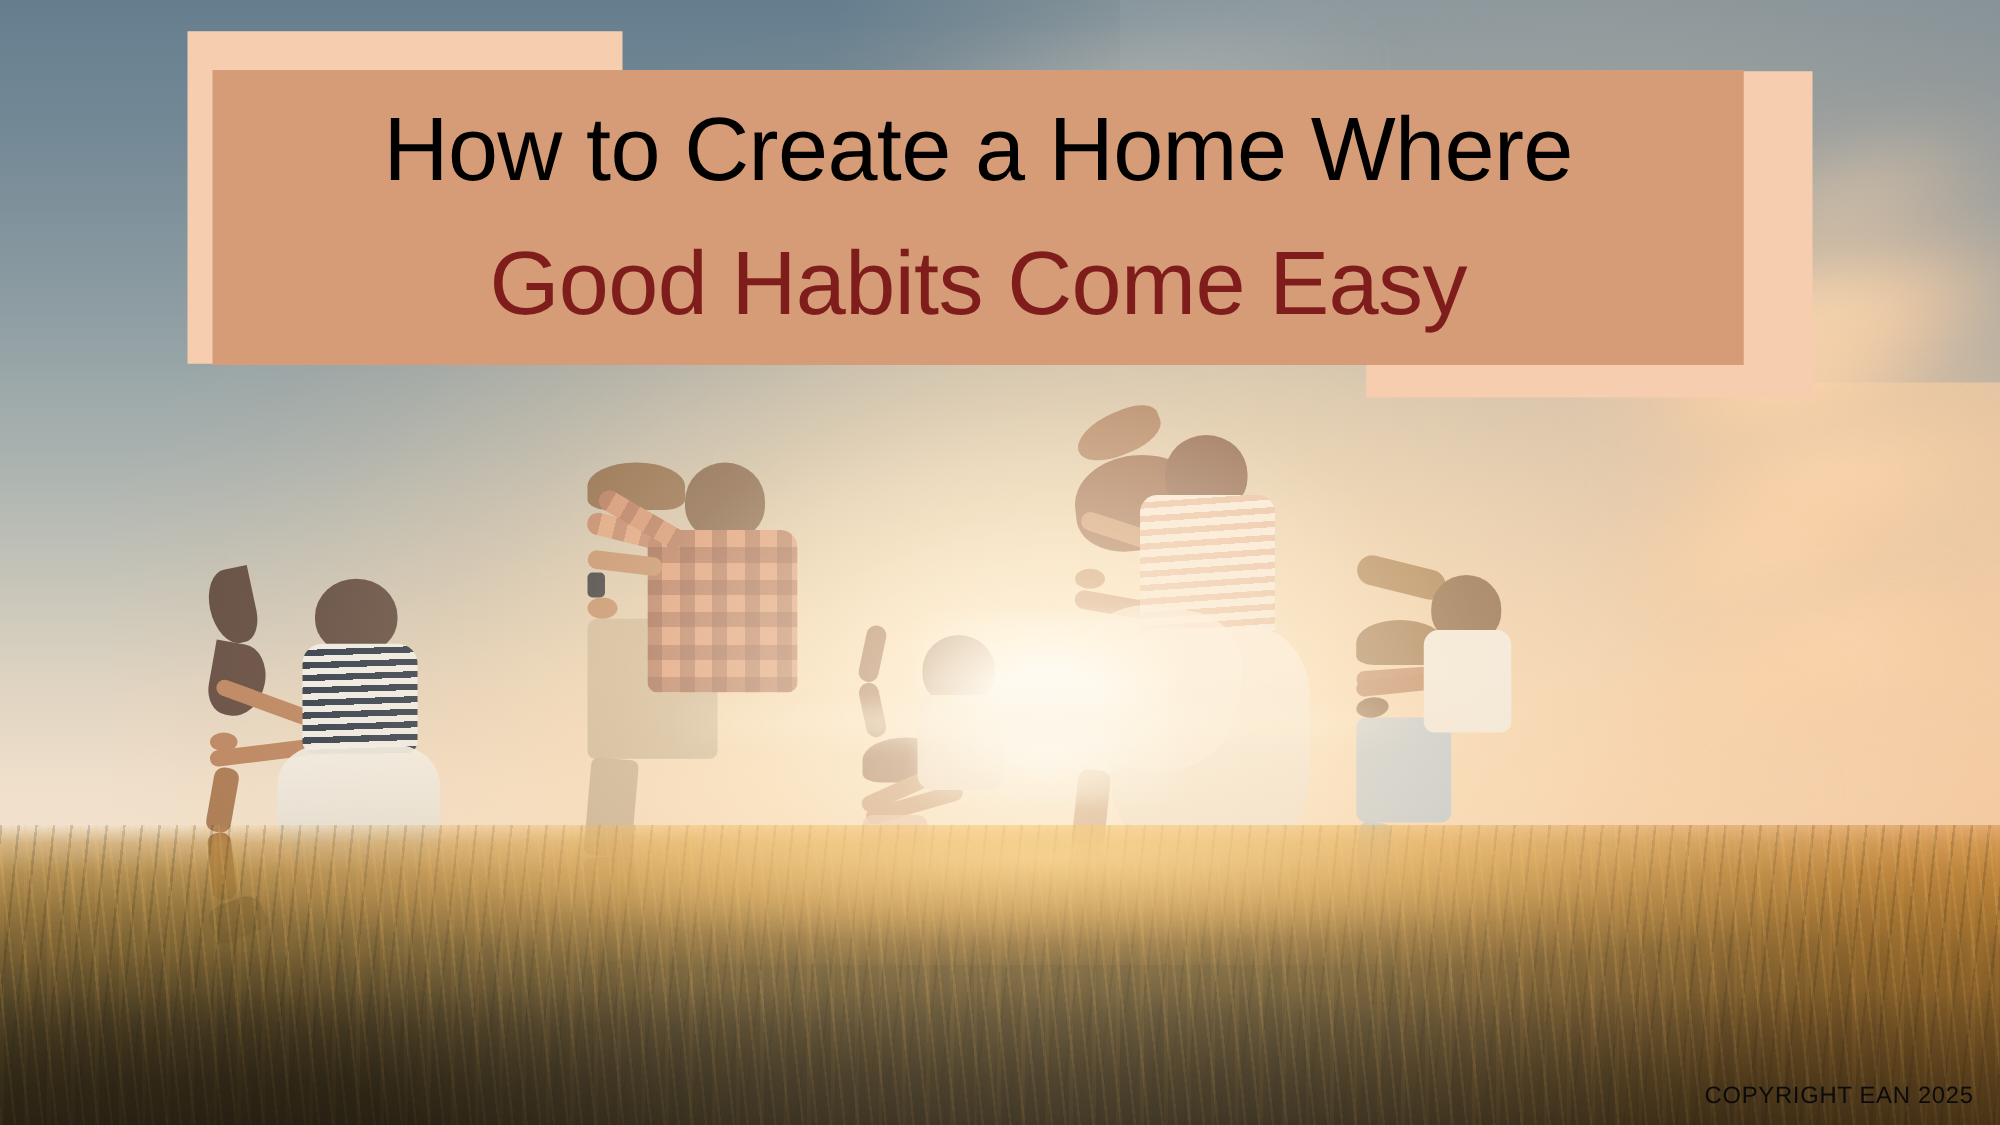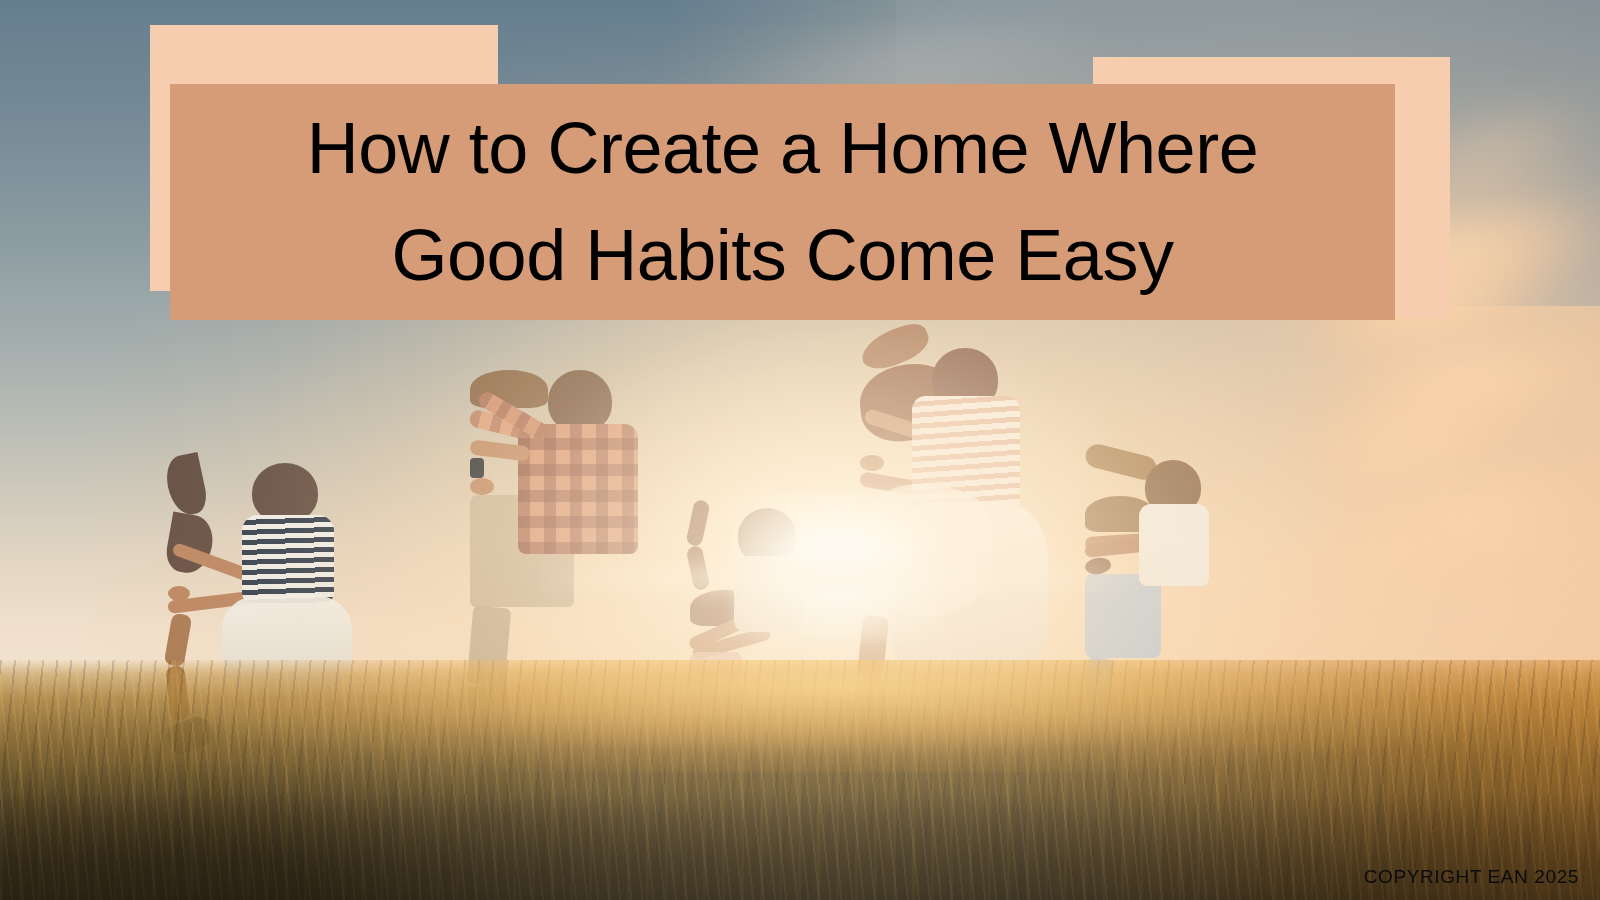--- a/index.html
+++ b/index.html
@@ -351,21 +351,21 @@
     left:150px; top:25px; width:348px; height:266px;
   }
   .banner-accent-right {
     position:absolute;
     left:1093px; top:57px; width:357px; height:261px;
   }
   .banner-main {
     position:absolute;
     left:170px; top:56px; width:1225px; height:236px;
     display:flex; flex-direction:column;
-    align-items:center; justify-content:center;margin-top:28px;
+    align-items:center; justify-content:center;
   }
 
   .title-line {
     color:#000;
     font-family:"Liberation Sans", sans-serif;
     font-size:72px;
     font-weight:400;
     line-height:1.02;
     letter-spacing:-0.5px;
     white-space:nowrap;
@@ -498,19 +498,19 @@
     </div>
 
     <div class="photo-haze"></div>
   </div>
 
   <div class="banner-wrap">
     <div class="banner-accent-top" style="background: rgb(247, 205, 176);"></div>
     <div class="banner-accent-right" style="background: rgb(247, 205, 176);"></div>
     <div class="banner-main" style="background: rgb(213, 156, 119);">
       <div class="title-line l1" style="color: rgb(0, 0, 0);">How to Create a Home Where</div>
-      <div class="title-line l2" style="color: #000000;">Good Habits Come Easy</div>
+      <div class="title-line l2" style="color: #7f1d1d;">Good Habits Come Easy</div>
     </div>
   </div>
 
   <div class="copyright" style="color: rgb(11, 11, 11);">COPYRIGHT EAN 2025</div>
 
 </div>
 
 </body></html>

